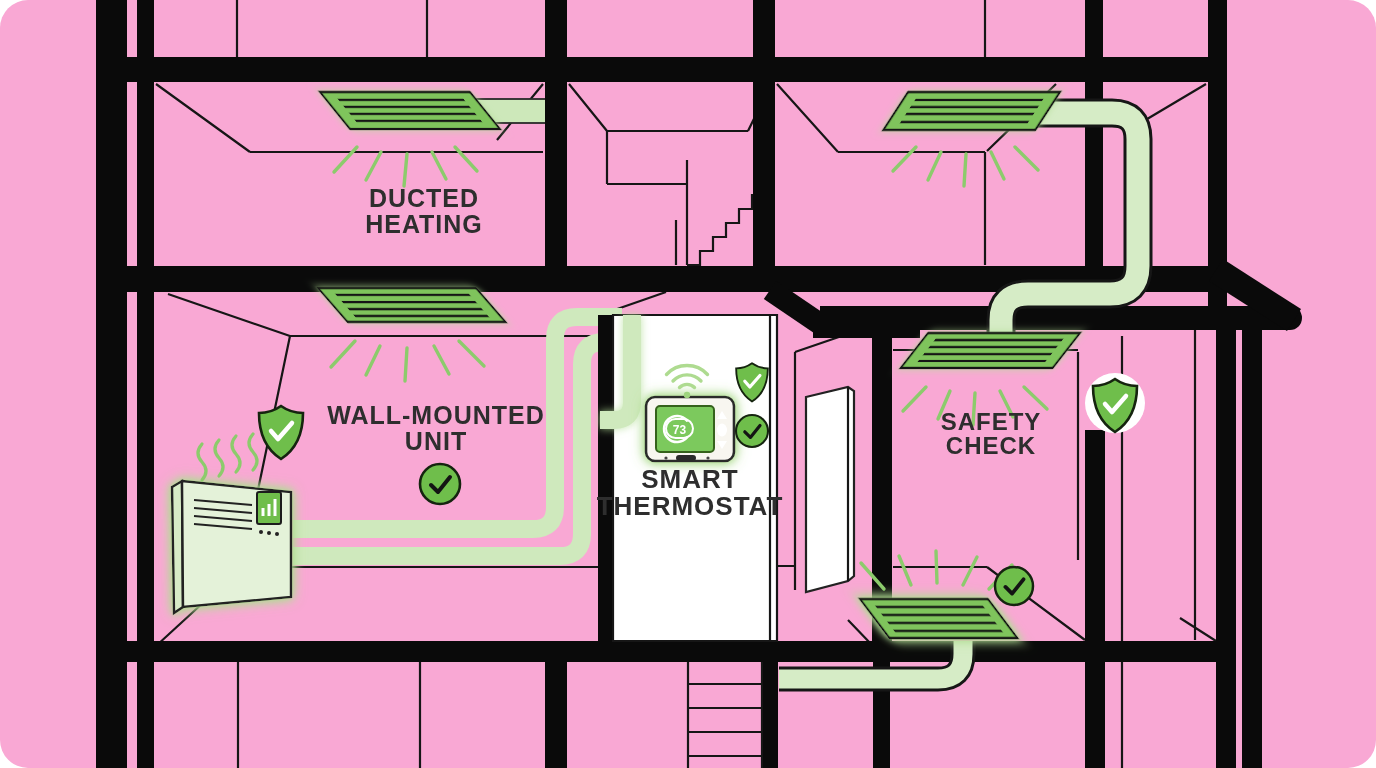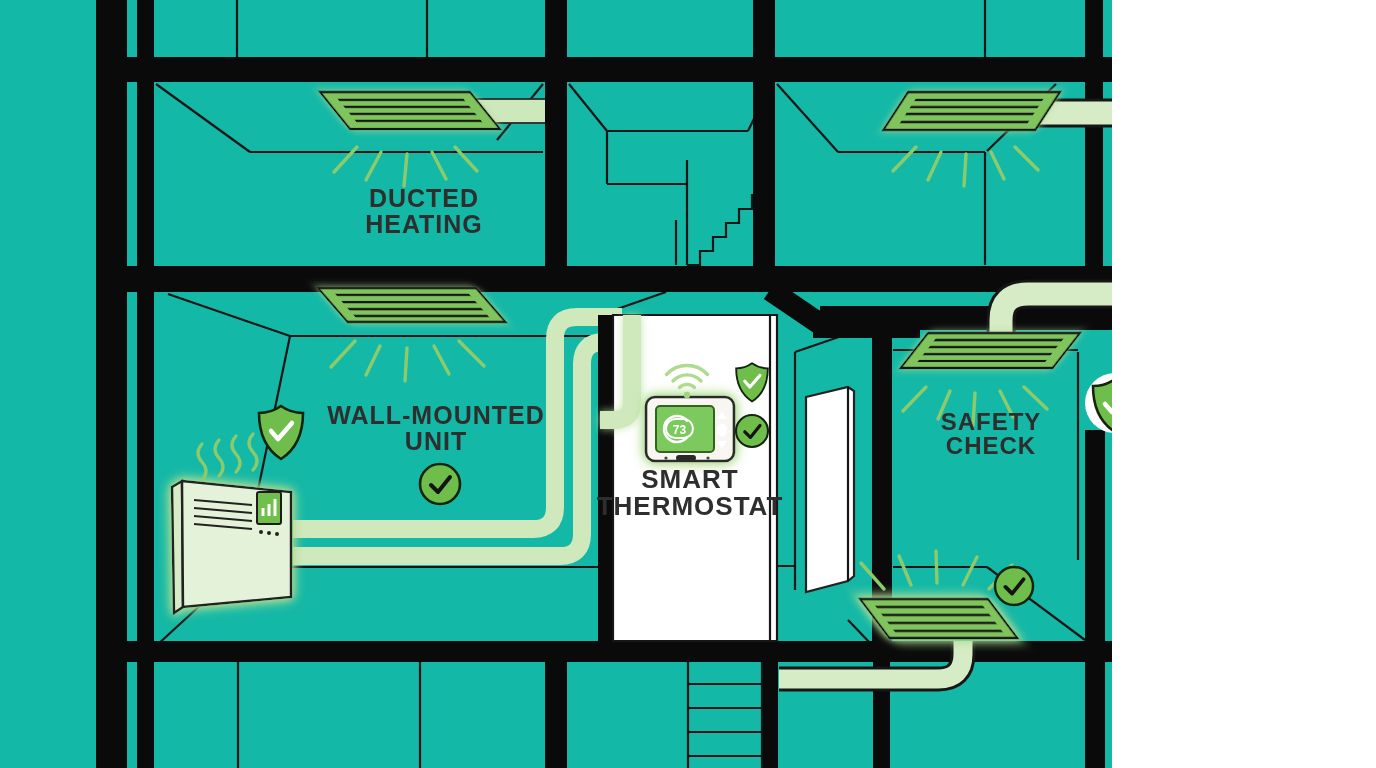--- a/index.html
+++ b/index.html
@@ -1,16 +1,16 @@
 <!DOCTYPE html>
 <html><head>
 <meta charset="utf-8">
 <style>
   html,body{margin:0;padding:0;background:#fff;}
-  .stage{position:relative;width:1112px;height:768px;background:#14b8a6;overflow:hidden;}
+  .stage{position:relative;width:1376px;height:768px;background:#f9a8d4;overflow:hidden;border-radius:28px;}
   svg{display:block;}
   text.lbl{font-family:"Liberation Sans","DejaVu Sans",sans-serif;font-weight:700;fill:#2e2e2e;letter-spacing:1px;}
   text.temp{font-family:"Liberation Sans","DejaVu Sans",sans-serif;font-weight:700;fill:#ffffff;}
   .beam{fill:#0a0a0a;}
   .tl{stroke:#161616;stroke-width:2.2;fill:none;}
   .slat{stroke:#141414;stroke-width:2.4;}
   .ray{stroke:#8ccb6c;stroke-width:3.4;stroke-linecap:round;}
   .sq{stroke:#8ccb6c;stroke-width:3.2;stroke-linecap:round;fill:none;}
 </style>
 </head>

